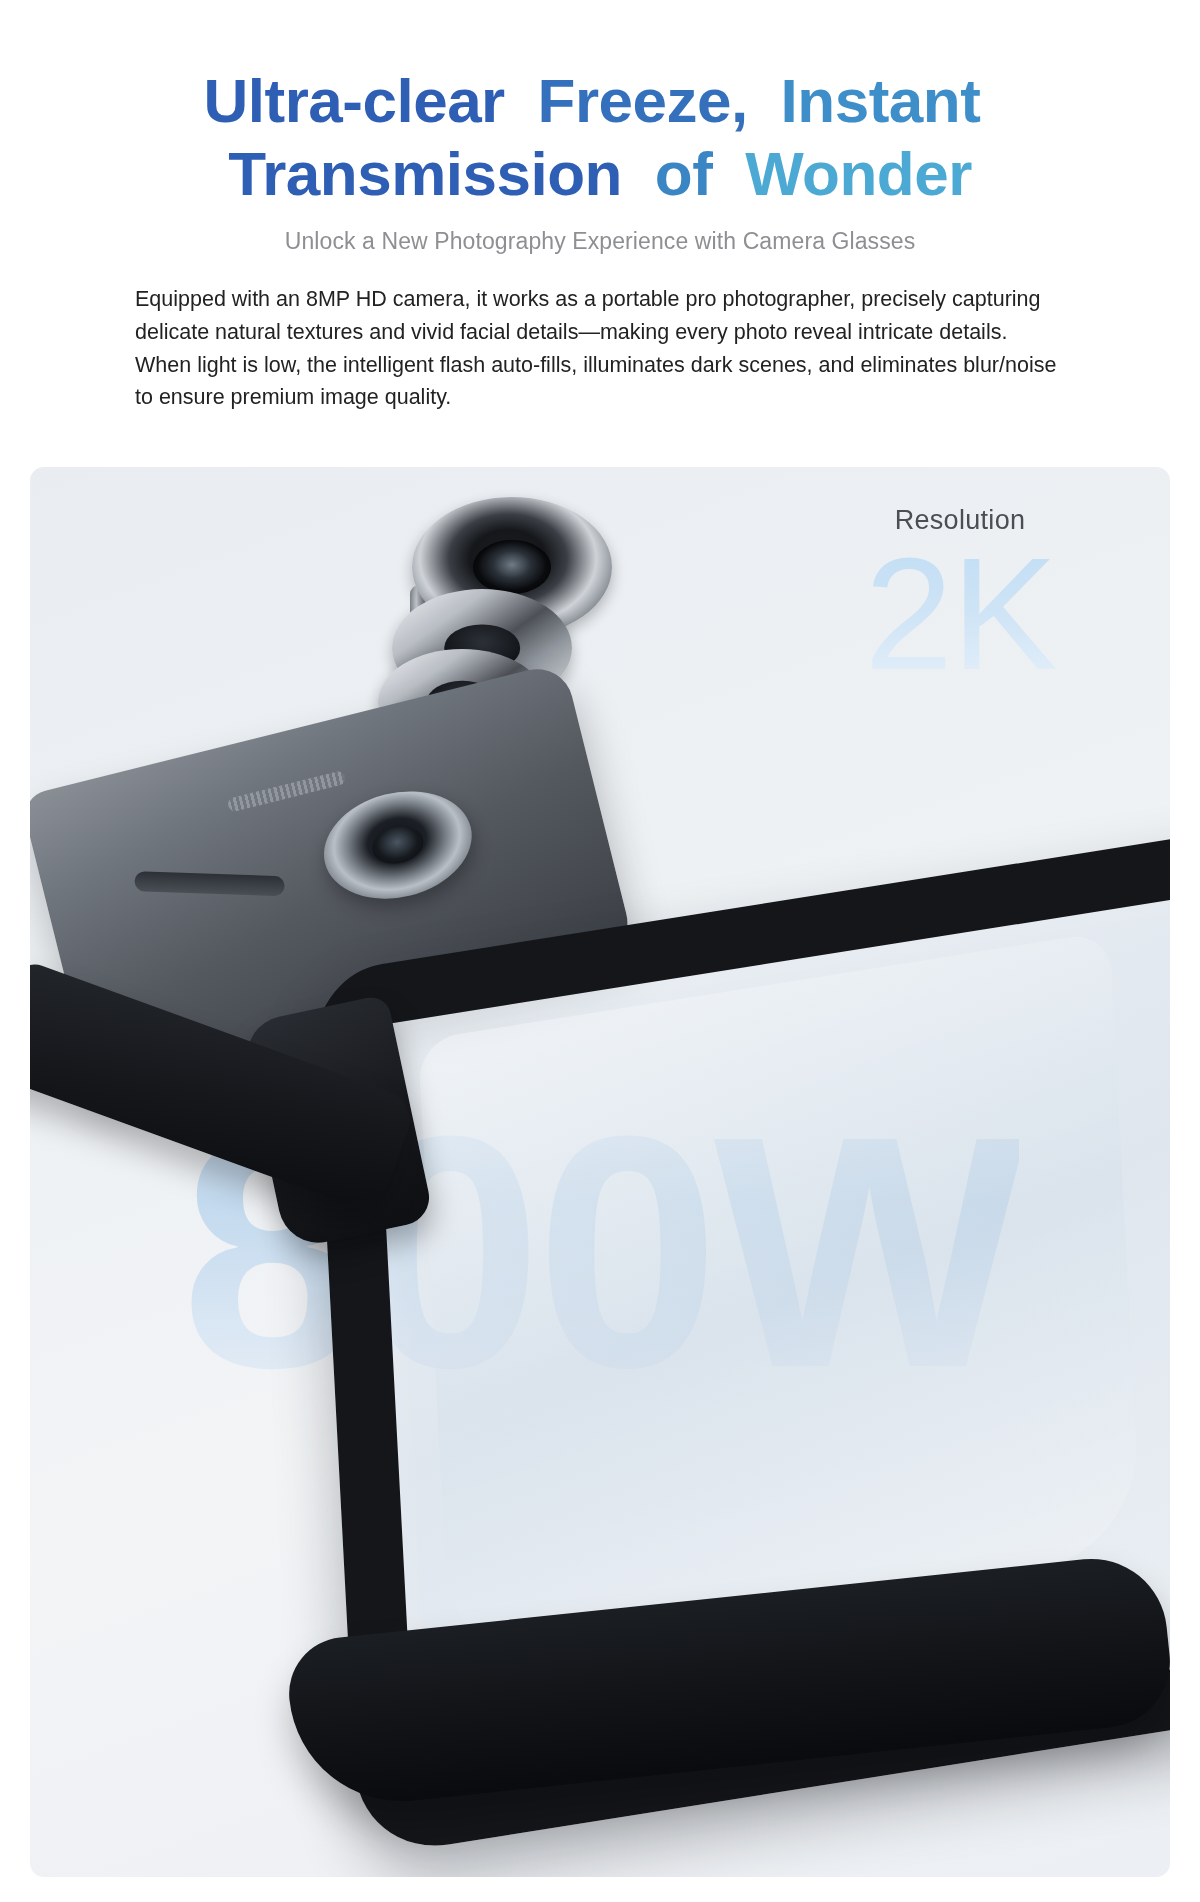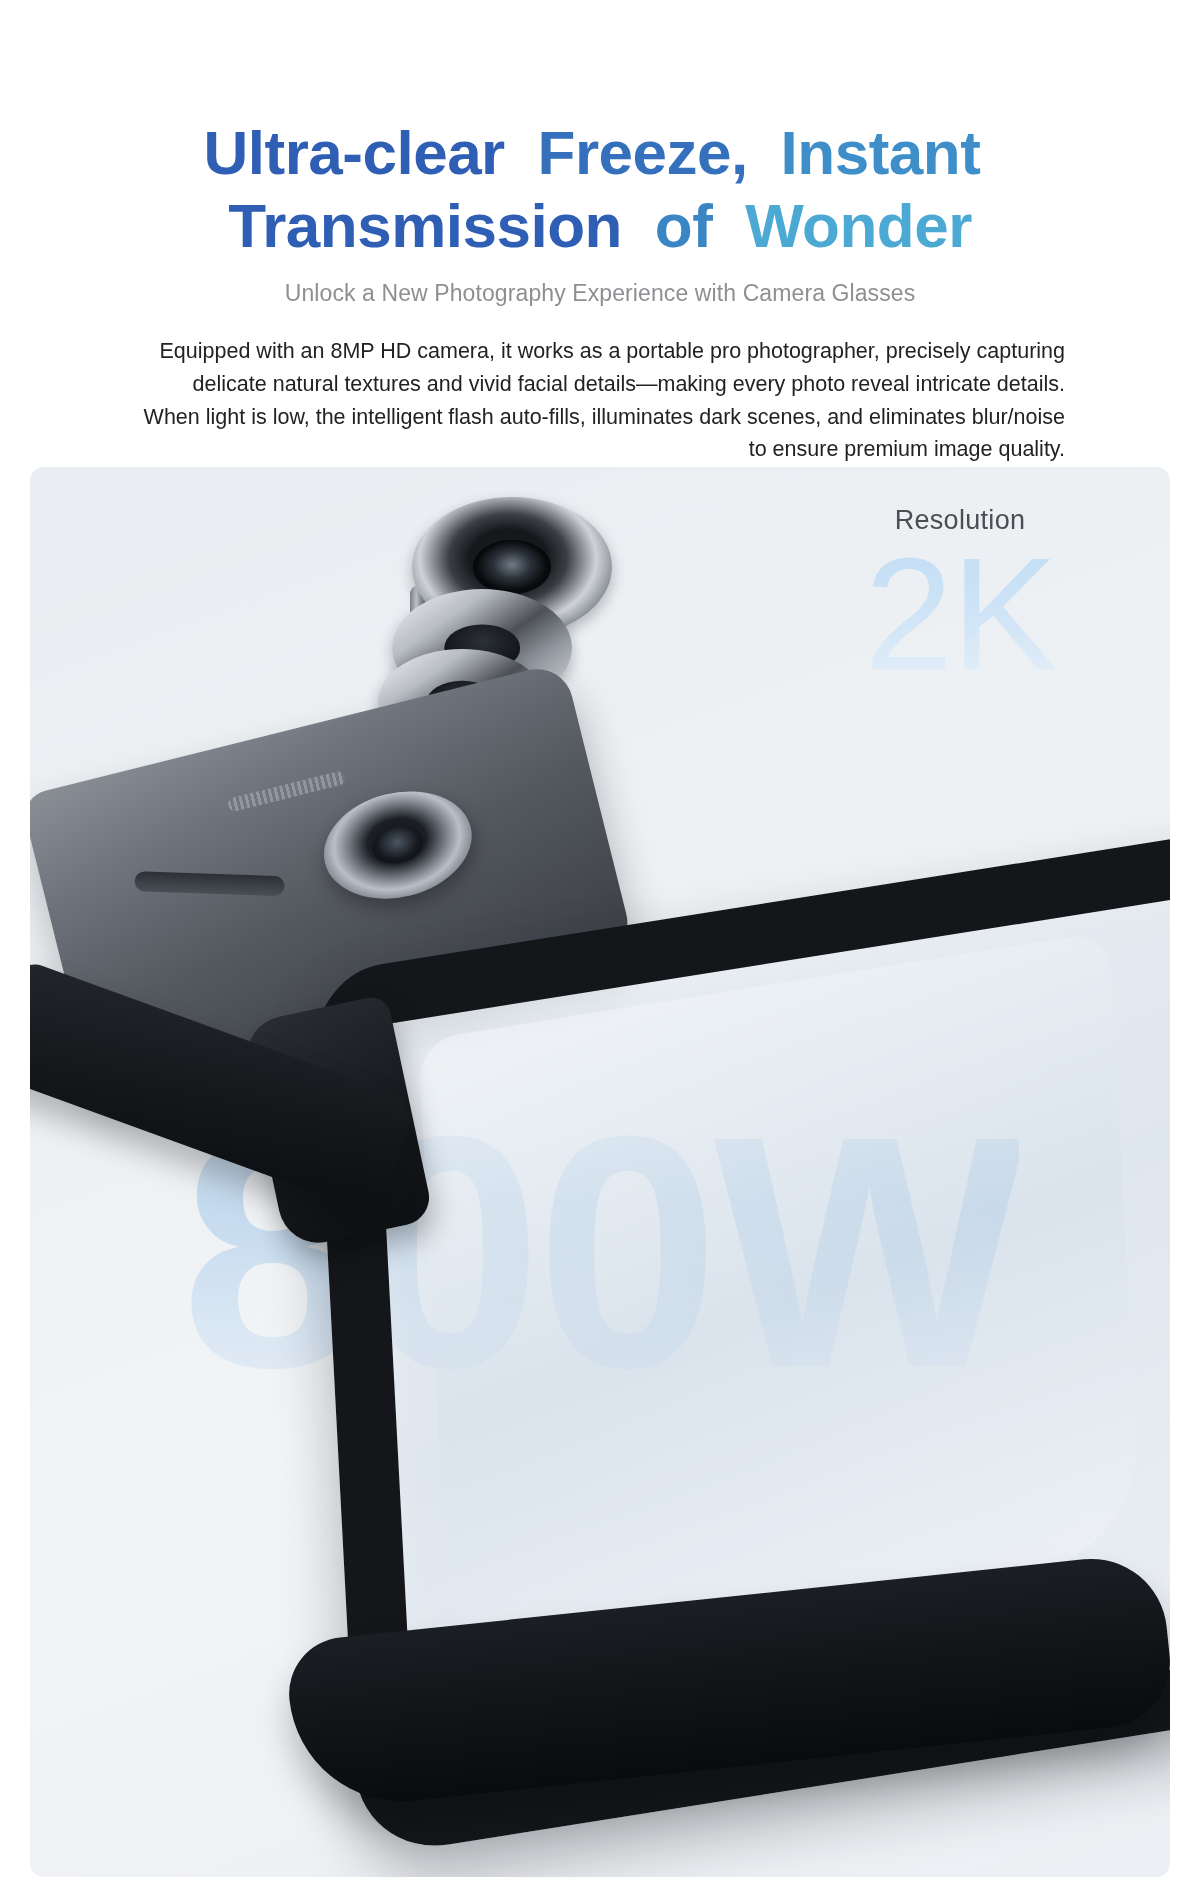--- a/index.html
+++ b/index.html
@@ -17,21 +17,21 @@
 
   .page {
     width: 1200px;
     height: 1902px;
     position: relative;
     background: #ffffff;
   }
 
   
   .header {
-    padding-top: 116px;
+    padding-top: 64px;
     text-align: center;
   }
 
   .headline {
     font-size: 62px;
     font-weight: bold;
     line-height: 1.18;
     letter-spacing: -0.5px;
     margin: 0 auto;
     width: 1080px;
@@ -54,21 +54,21 @@
     font-weight: 400;
     letter-spacing: 0.1px;
   }
 
   .paragraph {
     margin: 28px auto 0;
     width: 930px;
     font-size: 21.5px;
     line-height: 1.52;
     color: #222222;
-    text-align: right;
+    text-align: left;
   }
 
   
   .hero {
     position: absolute;
     left: 30px;
     top: 467px;
     width: 1140px;
     height: 1410px;
     border-radius: 14px;

